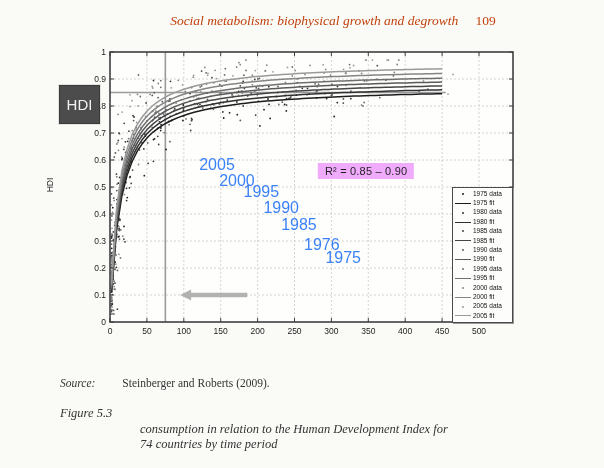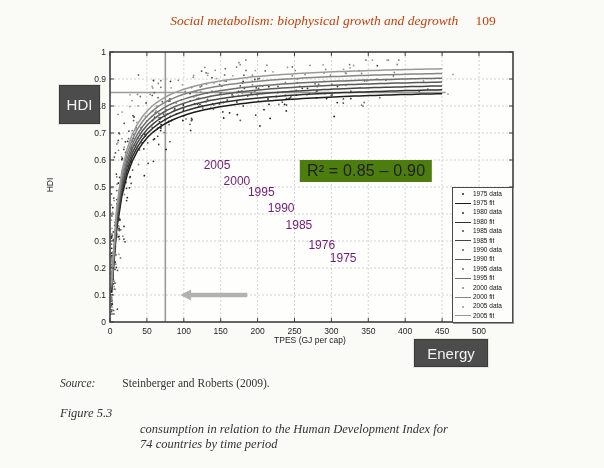--- a/index.html
+++ b/index.html
@@ -13,25 +13,25 @@
     position:absolute;top:13px;left:0;right:0;text-align:center;
     padding-left:62px;font-size:13.5px;color:#c2410c;white-space:nowrap;
   }
   .runhead .title{font-style:italic;}
   .runhead .pagenum{font-style:normal;margin-left:14px;}
   
   #chart{position:absolute;left:0;top:45px;width:604px;height:330px;}
   #chart svg{position:absolute;left:0;top:0;}
   .overlay{position:absolute;transform:translate(-50%,-50%);white-space:nowrap;}
   .year-label{
-    font-family:"Liberation Sans", sans-serif;font-size:12px;color:#701a75;text-align:right;
+    font-family:"Liberation Sans", sans-serif;font-size:16px;color:#3b82f6;text-align:right;
   }
   .r2-box{
-    font-family:"Liberation Sans", sans-serif;font-size:16px;color:#1f1f1f;
-    background:#4d7c0f;padding:2px 7px;letter-spacing:0.2px;
+    font-family:"Liberation Sans", sans-serif;font-size:11px;color:#1f1f1f;
+    background:#f0abfc;padding:2px 7px;letter-spacing:0.2px;
   }
   .dark-box{
     position:absolute;background:#4c4c4c;color:#f2f2f2;
     font-family:"Liberation Sans", sans-serif;
     display:flex;align-items:center;justify-content:center;
     border:1px solid #3a3a3a;box-shadow:0 0 0 1px #8a8a8a33;
   }
   #hdi-box{left:59px;top:40px;width:39px;height:37px;font-size:15px;}
   #energy-box{left:414px;top:294px;width:72px;height:26px;font-size:15px;}
   .axis-label{
@@ -694,23 +694,21 @@
       <text x="106" y="63.999999999999986" text-anchor="end" fill="#1d1d1d" font-family="Liberation Sans, sans-serif" font-size="8.5">0.8</text>
       <line x1="110" y1="33.99999999999999" x2="114" y2="33.99999999999999" stroke="#3f3f3f" stroke-width="1"></line>
       <line x1="513" y1="33.99999999999999" x2="509" y2="33.99999999999999" stroke="#3f3f3f" stroke-width="1"></line>
       <text x="106" y="36.99999999999999" text-anchor="end" fill="#1d1d1d" font-family="Liberation Sans, sans-serif" font-size="8.5">0.9</text>
       <line x1="110" y1="7" x2="114" y2="7" stroke="#3f3f3f" stroke-width="1"></line>
       <line x1="513" y1="7" x2="509" y2="7" stroke="#3f3f3f" stroke-width="1"></line>
       <text x="106" y="10" text-anchor="end" fill="#1d1d1d" font-family="Liberation Sans, sans-serif" font-size="8.5">1</text>
     </svg>
 
   <div class="dark-box" id="hdi-box">HDI</div>
-  <div class="dark-box" id="energy-box">Energy</div>
-
-  <div class="axis-label" id="x-axis-label">TPES (GJ per cap)</div>
+
   <div class="axis-label" id="y-axis-label">HDI</div>
 
   <div class="overlay r2-box" id="r2-annotation" style="left: 366.086px; top: 126.07px;">R² = 0.85 – 0.90</div>
 
   <div id="year-labels">
       <div class="overlay year-label" style="left: 217.01px; top: 120.13px;">2005</div>
       <div class="overlay year-label" style="left: 236.936px; top: 136.06px;">2000</div>
       <div class="overlay year-label" style="left: 261.29px; top: 147.13px;">1995</div>
       <div class="overlay year-label" style="left: 281.216px; top: 163.06px;">1990</div>
       <div class="overlay year-label" style="left: 298.928px; top: 180.07px;">1985</div>

